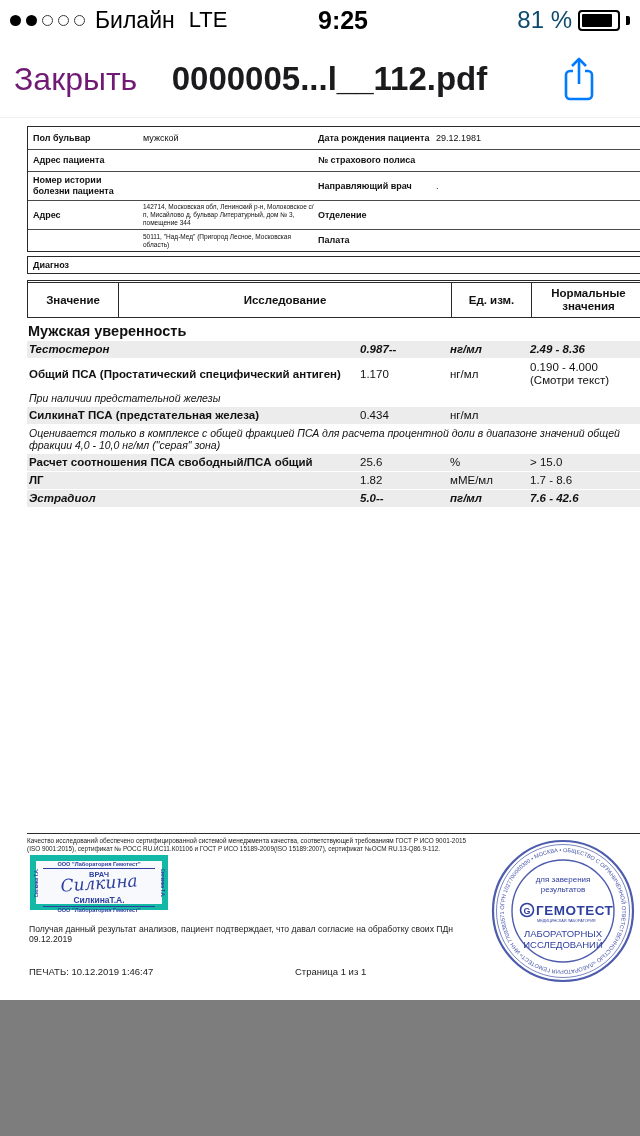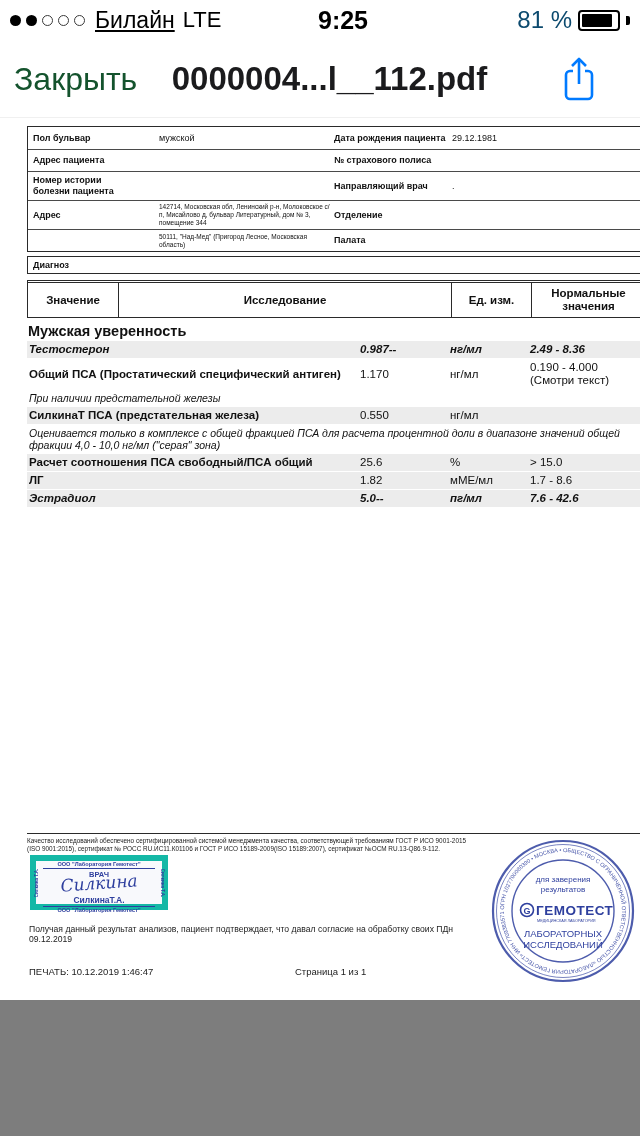--- a/index.html
+++ b/index.html
@@ -7,49 +7,49 @@
   body { font-family:"Liberation Sans", sans-serif; background:#fff; }
   .phone { position:relative; width:640px; height:1136px; overflow:hidden; background:#fff; }
 
   
   .status-bar { position:absolute; top:0; left:0; right:0; height:40px;
     display:flex; align-items:center; padding:0 10px; background:#fff; }
   .sig-dots { display:flex; gap:5px; align-items:center; margin-right:10px; }
   .dot { width:11px; height:11px; border-radius:50%; }
   .dot.f { background:#000; }
   .dot.e { border:1.5px solid #3a3a3a; background:transparent; }
-  .carrier { font-size:23px; color:#000; margin-right:8px;text-decoration:underline; }
+  .carrier { font-size:23px; color:#000; margin-right:14px; }
   .net { font-size:22px; color:#000; }
   .time { position:absolute; left:50%; transform:translateX(-50%); font-size:25px; font-weight:700; color:#000;margin-left:23px; }
   .right-grp { margin-left:auto; display:flex; align-items:center; gap:6px; }
   .pct { font-size:24px; color:#0c4a6e; }
   .bat { position:relative; width:42px; height:21px; border:2px solid #000; border-radius:4px; }
   .bat-fill { position:absolute; top:2px; left:2px; bottom:2px; width:80%; background:#000; border-radius:1px; }
   .bat-tip { width:4px; height:9px; background:#000; border-radius:0 2px 2px 0; }
 
   
   .nav-bar { position:absolute; top:40px; left:0; right:0; height:78px; background:#fff;
     border-bottom:1px solid #f0f0f0; }
   .close-btn { position:absolute; left:14px; top:50%; transform:translateY(-50%);
-    font-size:32px; color:#14532d; background:none; border:none; font-family:inherit; cursor:pointer; }
+    font-size:32px; color:#701a75; background:none; border:none; font-family:inherit; cursor:pointer; }
   .nav-title { position:absolute; left:50%; top:50%; transform:translate(-47%,-50%);
     font-size:33px; font-weight:600; color:#1b1b1d; white-space:nowrap; }
   .share-btn { position:absolute; right:42px; top:50%; transform:translateY(-50%);
     background:none; border:none; cursor:pointer; width:38px; height:48px; padding:0; }
 
   
   .doc { position:absolute; top:118px; left:0; width:640px; height:1018px; background:#fff; }
   .doc-inner { margin:8px 0 0 27px; width:620px; color:#111; }
 
   
   .pt-table { border:1.5px solid #2a2a2a; }
   .pt-row { display:flex; align-items:center; min-height:22px; border-top:1px solid #4a4a4a; }
   .pt-row:first-child { border-top:none; }
   .pt-l1 { width:113px; font-size:9px; font-weight:700; padding:3px 2px 3px 5px; line-height:11px; }
-  .pt-v1 { width:175px; font-size:9px; padding:2px 2px;margin-left:16px; }
+  .pt-v1 { width:175px; font-size:9px; padding:2px 2px; }
   .pt-v1.small { font-size:6.5px; line-height:8px; }
   .pt-l2 { width:118px; font-size:9px; font-weight:700; padding:3px 2px; line-height:11px; }
   .pt-v2 { flex:1; font-size:9px; padding:2px 2px; }
   .diag-box { border:1.5px solid #2a2a2a; margin-top:4px; padding:3px 5px; font-size:9px; font-weight:700; }
 
   
   .res-head { display:flex; border:1.5px solid #2a2a2a; border-top:3px double #2a2a2a; margin-top:6px; }
   .rh-cell { display:flex; align-items:center; justify-content:center; text-align:center;
     font-size:11.5px; font-weight:700; padding:4px 2px; line-height:13px; }
   .rh-cell + .rh-cell { border-left:1.5px solid #2a2a2a; }
@@ -111,21 +111,21 @@
       <span class="pct">81 %</span>
       <span class="bat">
           <span class="bat-fill"></span>
         </span>
       <span class="bat-tip"></span>
     </div>
   </div>
 
   <div class="nav-bar">
     <button class="close-btn">Закрыть</button>
-    <span class="nav-title">0000004...l__112.pdf</span>
+    <span class="nav-title">0000005...l__112.pdf</span>
     <button class="share-btn">
       <svg width="38" height="48" viewBox="0 0 38 48">
         <path d="M13,16 H10 a4,4 0 0 0 -4,4 V40 a4,4 0 0 0 4,4 H28 a4,4 0 0 0 4,-4 V20 a4,4 0 0 0 -4,-4 H25" fill="none" stroke="#007AFF" stroke-width="2.6"></path>
         <line x1="19" y1="4" x2="19" y2="29" stroke="#007AFF" stroke-width="2.6"></line>
         <polyline points="12,11 19,4 26,11" fill="none" stroke="#007AFF" stroke-width="2.6" stroke-linejoin="round"></polyline>
       </svg>
     </button>
   </div>
 
   <div class="doc">
@@ -183,21 +183,21 @@
       <div class="res-row">
         <span class="rb-name">Общий ПСА (Простатический специфический антиген)</span>
         <span class="rb-val">1.170</span>
         <span class="rb-unit">нг/мл</span>
         <span class="rb-norm">0.190 - 4.000
 (Смотри текст)</span>
       </div>
       <div class="res-note">При наличии предстательной железы</div>
       <div class="res-row shade">
         <span class="rb-name">СилкинаТ ПСА (предстательная железа)</span>
-        <span class="rb-val">0.550</span>
+        <span class="rb-val">0.434</span>
         <span class="rb-unit">нг/мл</span>
         <span class="rb-norm"></span>
       </div>
       <div class="res-note">Оценивается только в комплексе с общей фракцией ПСА  для расчета процентной доли в диапазоне значений общей фракции 4,0 - 10,0 нг/мл ("серая" зона)</div>
       <div class="res-row shade">
         <span class="rb-name">Расчет соотношения ПСА свободный/ПСА общий</span>
         <span class="rb-val">25.6</span>
         <span class="rb-unit">%</span>
         <span class="rb-norm">&gt; 15.0</span>
       </div>

